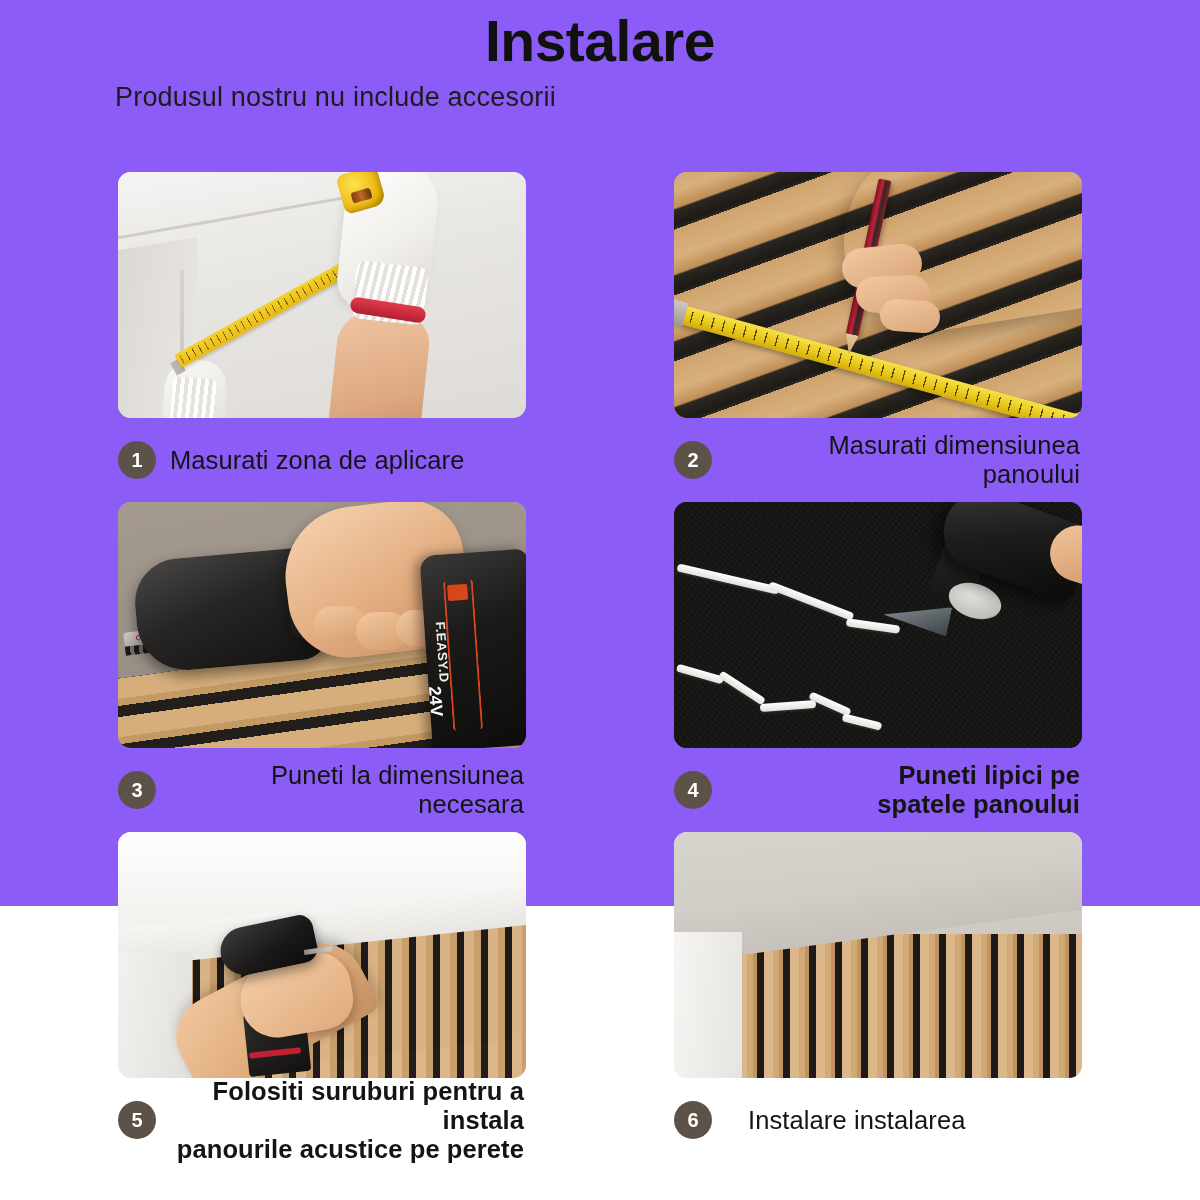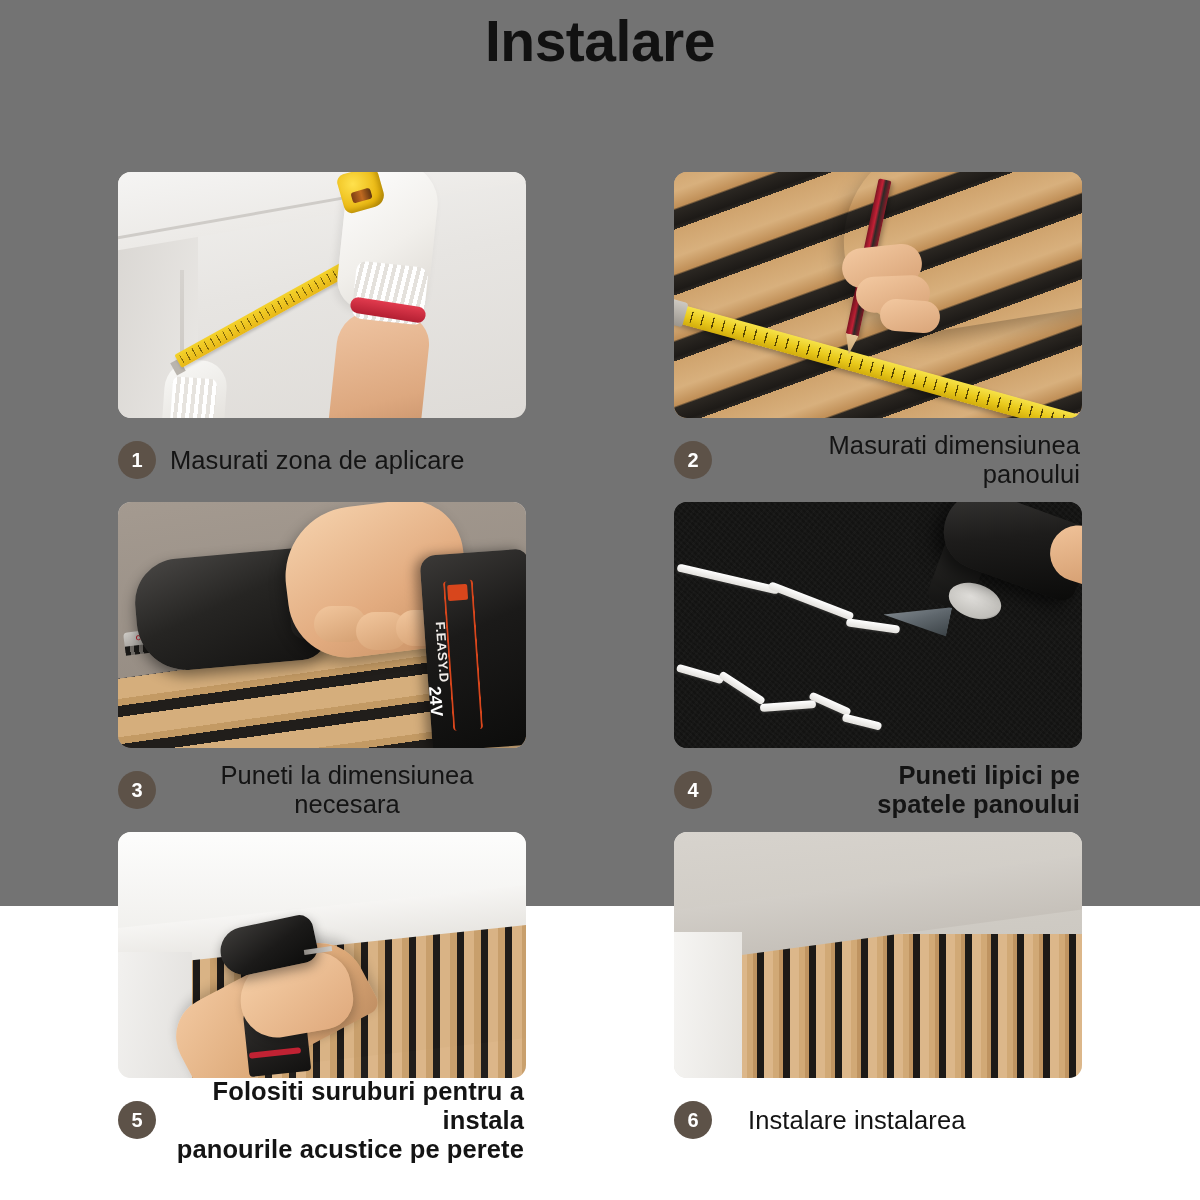--- a/index.html
+++ b/index.html
@@ -3,21 +3,21 @@
 <meta charset="utf-8">
 <style>
   * { box-sizing: border-box; margin: 0; padding: 0; }
   html, body {
     width: 1200px; height: 1200px;
     background: #ffffff;
     font-family: "Liberation Sans", "DejaVu Sans", sans-serif;
     overflow: hidden;
   }
 
-  .page { position: relative; width: 1200px; height: 906px; background:#737373; }
+  .page { position: relative; width: 1200px; height: 906px; background:#8b5cf6; }
 
   
   .header { position: absolute; left: 0; top: 0; width: 1200px; height: 150px; }
   .title {
     position: absolute; left: 0; top: 8px; width: 1200px;
     text-align: center;
     font-size: 57px; font-weight: 700; color: #111111;
     letter-spacing: -0.5px; line-height: 66px;
   }
   .subtitle {
@@ -59,21 +59,21 @@
     display: flex; align-items: center; justify-content: center;
     line-height: 1;
   }
   .cap-text {
     margin-left: 14px;
     font-size: 25.5px; font-weight: 400; color: #141414;
     line-height: 29px; letter-spacing: .1px;
     white-space: pre-line;
   }
   .cap.two-line .cap-text { text-align: right; flex: 1 1 auto; }
-  .cap.one-line .cap-text { text-align: center; }
+  .cap.one-line .cap-text { text-align: right; }
   .cap.c6 .cap-text { margin-left: 36px; }
   .cap.c5 .cap-text { margin-left: 6px; font-weight: bold; }
   .cap.c4 .cap-text { margin-left: 6px; font-weight: bold; }
 
   
   .p1 { background: linear-gradient(168deg,#f3f2f0 0%,#e7e5e2 45%,#dedbd7 100%); }
   .p1 .wall-left {
     position:absolute; left:0; top:0; width:80px; height:246px;
     background: linear-gradient(100deg,#d9d6d2,#e9e7e4);
   }
@@ -439,20 +439,21 @@
     transform: skewY(-7.6deg); transform-origin:left top;
   }
 </style>
 </head>
 <body>
 
 <div class="page">
 
   <div class="header">
     <div class="title">Instalare</div>
+    <div class="subtitle">Produsul nostru nu include accesorii</div>
   </div>
 
   <div class="grid">
 
     <div class="cell-img">
       <div class="photo p1">
         <div class="wall-left"></div>
         <div class="ceil"></div>
         <div class="corner-line"></div>
         <div class="wall-edge"></div>

